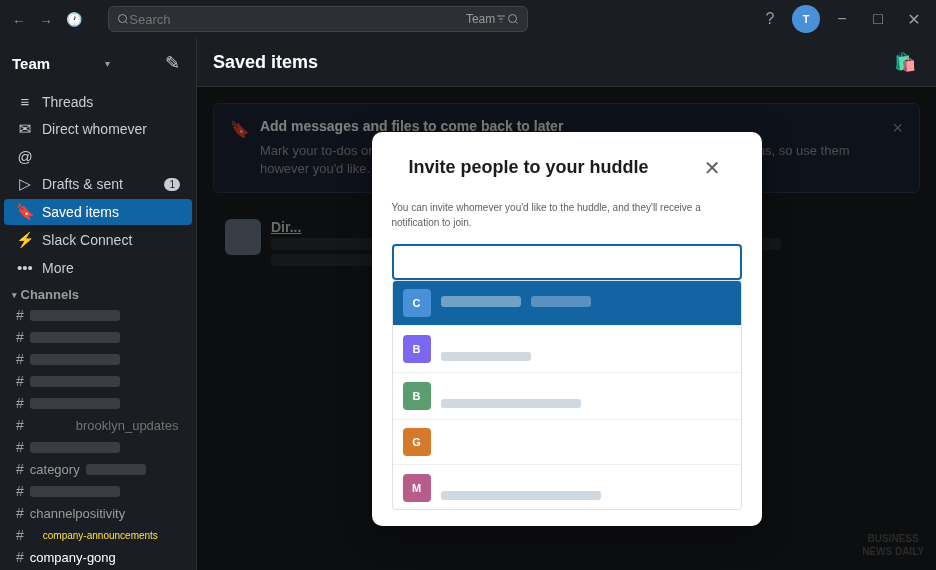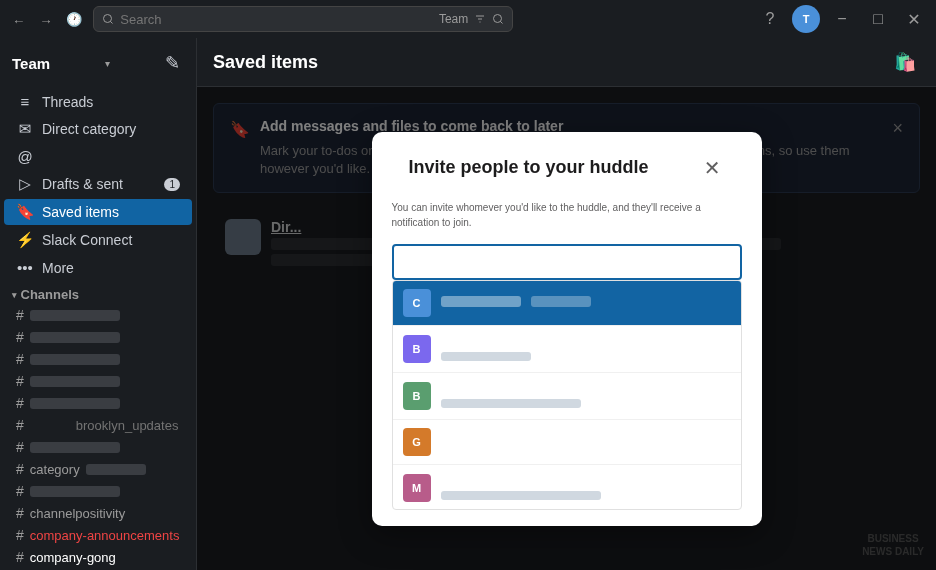--- a/index.html
+++ b/index.html
@@ -6,21 +6,21 @@
     body { font-family: -apple-system, BlinkMacSystemFont, 'Segoe UI', sans-serif; width: 936px; height: 570px; overflow: hidden; display: flex; flex-direction: column; background: #1a1d21; }
 
     
     .top-bar {
       display: flex; align-items: center; background: #1a1d21; height: 38px;
       padding: 0 8px; gap: 6px; flex-shrink: 0;
     }
     .nav-btn { background: none; border: none; color: #9b9b9b; cursor: pointer; padding: 4px; border-radius: 4px; display: flex; align-items: center; }
     .search-bar {
       flex: 1; max-width: 420px; background: #2c2f33; border: 1px solid #444; border-radius: 6px;
-      display: flex; align-items: center; padding: 0 8px; height: 26px; gap: 6px;
+      display: flex; align-items: center; padding: 0 8px; height: 26px;  margin-left: 15px;
     }
     .search-bar input { background: none; border: none; color: #d1d2d3; font-size: 13px; outline: none; flex: 1; }
     .top-bar-right { margin-left: auto; display: flex; align-items: center; gap: 8px; }
     .icon-btn { background: none; border: none; color: #9b9b9b; cursor: pointer; width: 28px; height: 28px; border-radius: 4px; display: flex; align-items: center; justify-content: center; font-size: 16px; }
     .avatar-circle { width: 28px; height: 28px; border-radius: 50%; background: #4a90d9; display: flex; align-items: center; justify-content: center; color: white; font-size: 11px; font-weight: bold; }
 
     
     .main-layout { display: flex; flex: 1; overflow: hidden; }
 
     
@@ -176,21 +176,21 @@
       <span class="workspace-caret">▾</span>
       <button class="compose-btn">✎</button>
     </div>
 
     <div class="sidebar-item">
       <span class="item-icon">≡</span>
       <span class="item-label">Threads</span>
     </div>
     <div class="sidebar-item">
       <span class="item-icon">✉</span>
-      <span class="item-label">Direct category</span>
+      <span class="item-label">Direct whomever</span>
     </div>
     <div class="sidebar-item">
       <span class="item-icon">@</span>
     </div>
     <div class="sidebar-item">
       <span class="item-icon">▷</span>
       <span class="item-label">Drafts &amp; sent</span>
       <span class="badge">1</span>
     </div>
     <div class="sidebar-item active">
@@ -247,21 +247,21 @@
     <div class="channel-item">
       <span class="channel-prefix">#</span>
       <span class="channel-name-blurred"></span>
     </div>
     <div class="channel-item">
       <span class="channel-prefix">#</span>
       <span style="color:#9b9b9b;font-size:13px;">channelpositivity</span>
     </div>
     <div class="channel-item">
       <span class="channel-prefix">#</span>
-      <span style="color:#ef4444;font-size:13px;">company-announcements</span>
+      <span style="color:#fde047;font-size:10px;margin-left:13px;">company-announcements</span>
     </div>
     <div class="channel-item">
       <span class="channel-prefix">#</span>
       <span style="color:#ffffff;font-size:13px;">company-gong</span>
     </div>
 
   </div>
 
   <div class="content-area">
     <div class="content-header">

